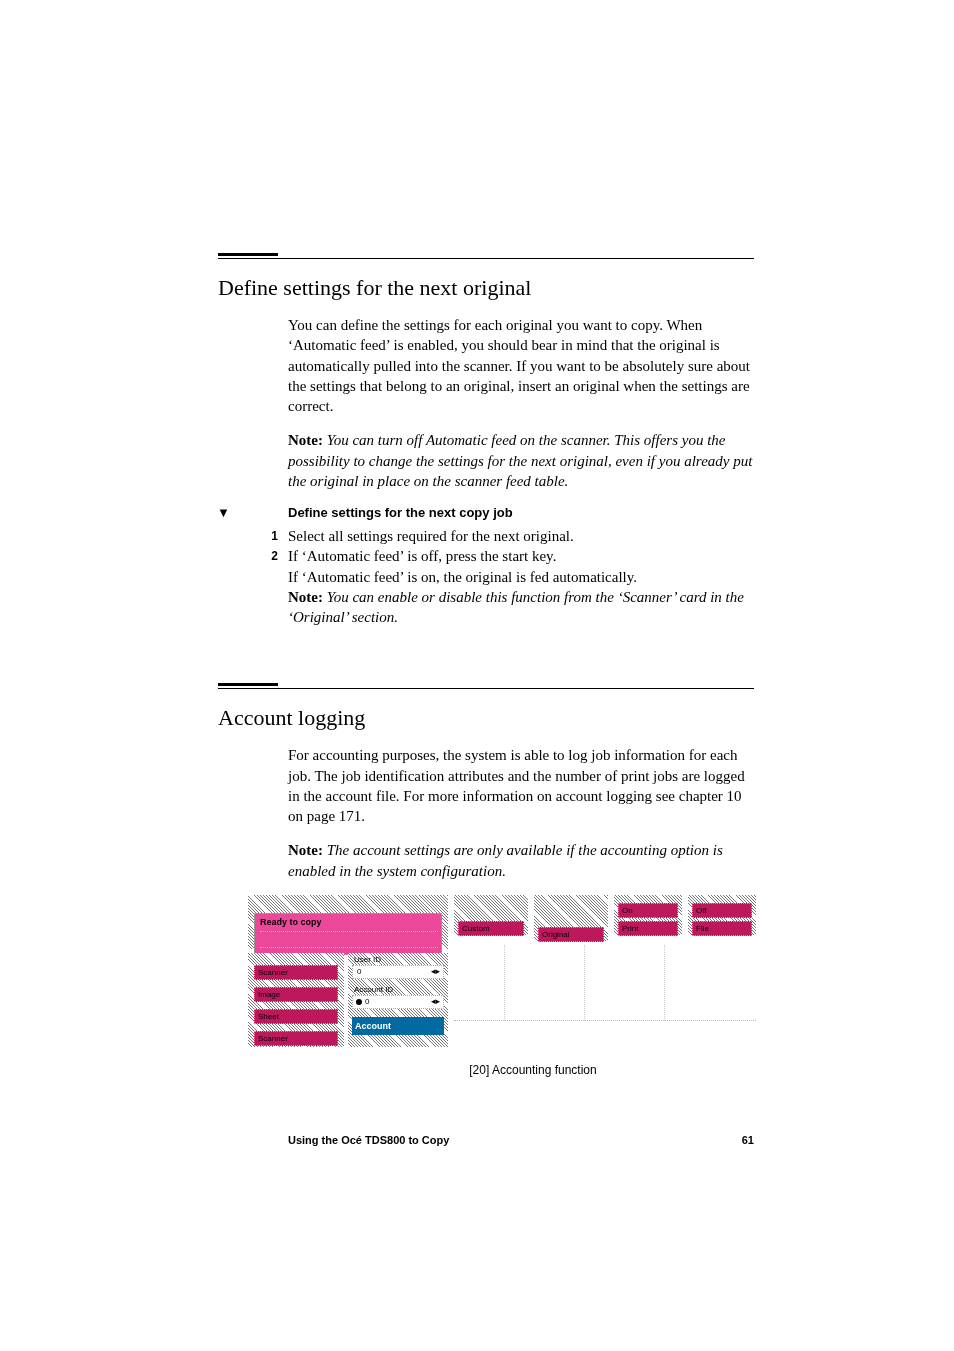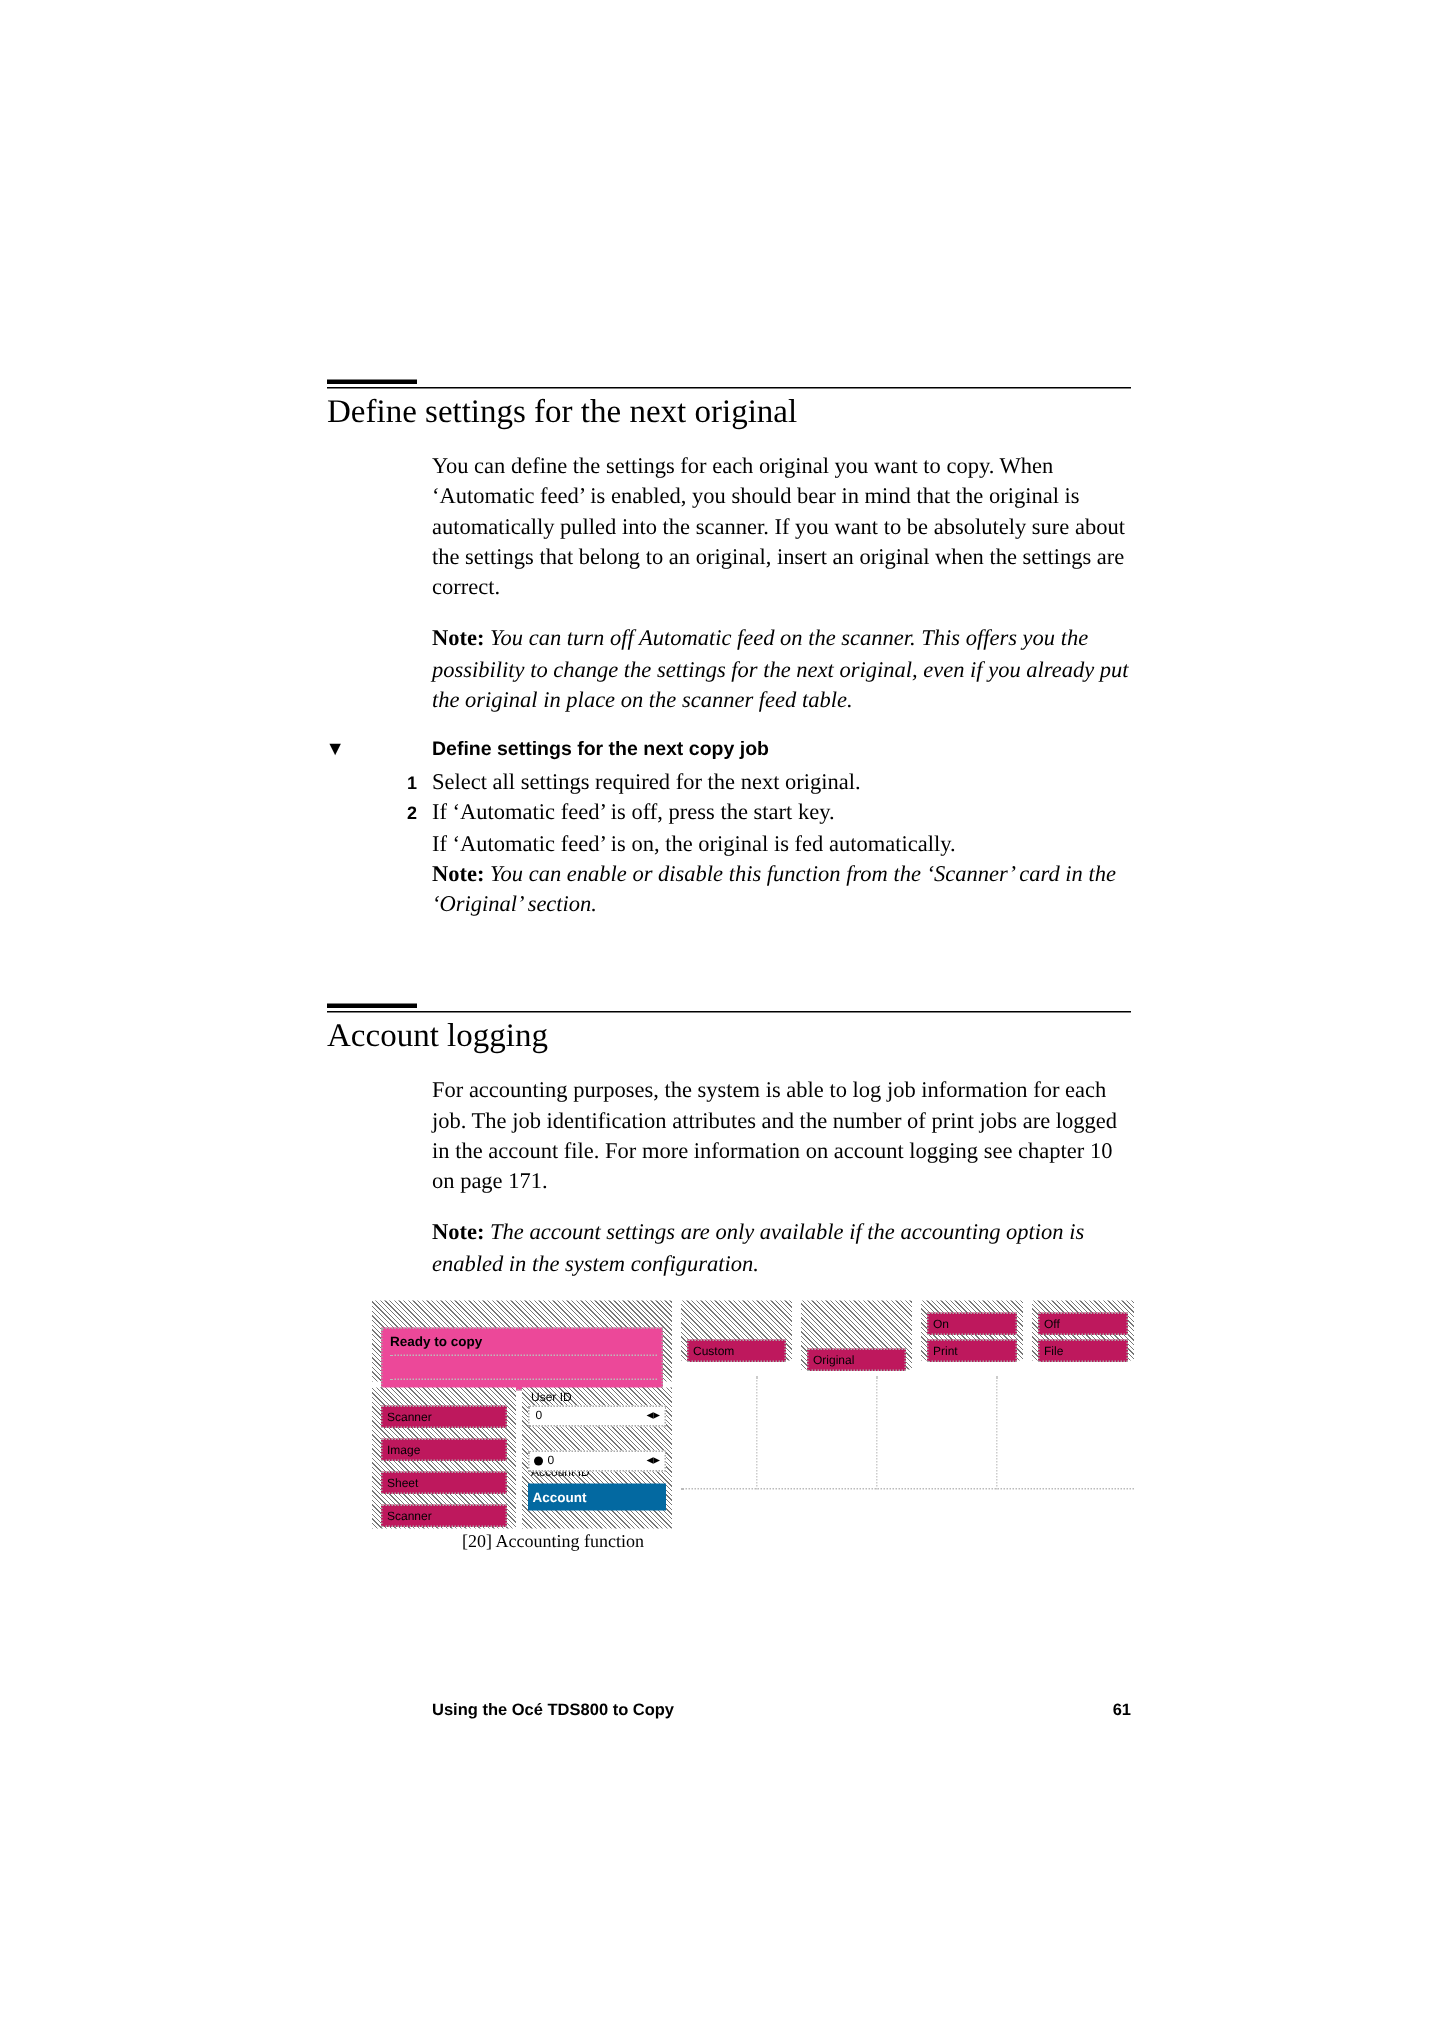--- a/index.html
+++ b/index.html
@@ -1,35 +1,35 @@
 <!DOCTYPE html>
 <html><head>
 <meta charset="utf-8">
 <style>
   * { box-sizing: border-box; margin: 0; padding: 0; }
   html, body { width: 954px; height: 1351px; background: #fff; font-family: "Times New Roman", Times, serif; color: #000; }
   .page { position: relative; width: 954px; height: 1351px; }
   .content { position: absolute; left: 218px; top: 253px; width: 536px; }
   .section-rule { border-top: 3px solid #000; width: 60px; margin-bottom: 2px; }
-  .section-title { font-size: 22px; font-weight: normal; border-top: 1px solid #000; padding-top: 2px; margin-bottom: 14px; }
+  .section-title { font-size: 22px; font-weight: normal; border-top: 1px solid #000; padding-top: 16px; margin-bottom: 14px; }
   .body-text { margin-left: 70px; font-size: 15px; line-height: 1.35; }
   .para { margin-bottom: 14px; }
   .note-label { font-weight: bold; }
   .italic { font-style: italic; }
   .proc-row { display: flex; align-items: flex-start; margin-top: 10px; margin-bottom: 6px; }
   .proc-marker { position: absolute; left: -1px; font-size: 13px; }
   .proc-heading { font-family: Arial, Helvetica, sans-serif; font-weight: bold; font-size: 13px; margin-left: 70px; }
   .step { display: flex; font-size: 15px; line-height: 1.35; }
   .step-num { width: 70px; text-align: right; padding-right: 10px; font-family: Arial, Helvetica, sans-serif; font-weight: bold; font-size: 12px; padding-top: 2px; }
   .step-body { flex: 1; }
   .section2 { margin-top: 56px; }
   .figure-wrap { margin-left: 30px; margin-top: 14px; width: 510px; }
   .figure { width: 510px; height: 152px; position: relative; font-family: Arial, Helvetica, sans-serif; font-size: 8.5px; color: #000; }
   .hatch { background-image: repeating-linear-gradient(45deg, #777 0, #777 0.7px, #fff 0.7px, #fff 2.2px); }
-  .caption { font-family: Liberation Serif, serif; font-size: 12px; margin-top: 1px; margin-left: 60px; }
+  .caption { font-family: Liberation Sans, sans-serif; font-size: 12px; margin-top: 16px; margin-left: 60px; text-align: center; }
   .footer { position: absolute; left: 288px; top: 1134px; width: 466px; font-family: Arial, Helvetica, sans-serif; font-size: 11px; font-weight: bold; display: flex; justify-content: space-between; }
   .tab { position: absolute; border: 1px dotted #aaa; background: #be185d; padding: 2px 3px; font-size: 8px; }
   .tab.active { background: #0369a1; color: #fff; border: none; font-weight: bold; }
   .field-box { position: absolute; border: 1px dotted #aaa; background: #fff; }
   .soft-line { position: absolute; border-top: 1px dotted #bbb; }
 </style>
 </head>
 <body>
 
 <div class="page">
@@ -112,21 +112,21 @@
           <div class="tab" style="left:6px; top:136px; width:84px;">Scanner</div>
 
           <div class="hatch" style="position:absolute; left:100px; top:58px; width:100px; height:94px;"></div>
 
           <div style="position:absolute; left:106px; top:60px; font-size:8px;">User ID</div>
           <div class="field-box" style="left:104px; top:70px; width:92px; height:14px;">
             <span style="position:absolute; left:4px; top:1px; font-size:8px;">0</span>
             <span style="position:absolute; right:3px; top:0; font-size:9px;">◂▸</span>
           </div>
 
-          <div style="position:absolute; left:106px; top:90px; font-size:8px;margin-top:20px;">Account ID</div>
+          <div style="position:absolute; left:106px; top:90px; font-size:8px;">Account ID</div>
           <div class="field-box" style="left:104px; top:100px; width:92px; height:14px;">
             <span style="position:absolute; left:3px; top:3px; width:6px; height:6px; background:#000; border-radius:50%;"></span>
             <span style="position:absolute; left:12px; top:1px; font-size:8px;">0</span>
             <span style="position:absolute; right:3px; top:0; font-size:9px;">◂▸</span>
           </div>
 
           <div class="tab active" style="left:104px; top:122px; width:92px; height:18px; line-height:14px; font-size:9px;">Account</div>
 
           <div style="position:absolute; left:206px; top:50px; width:302px; height:76px;">
             <div class="soft-line" style="left:0; top:75px; width:302px;"></div>

